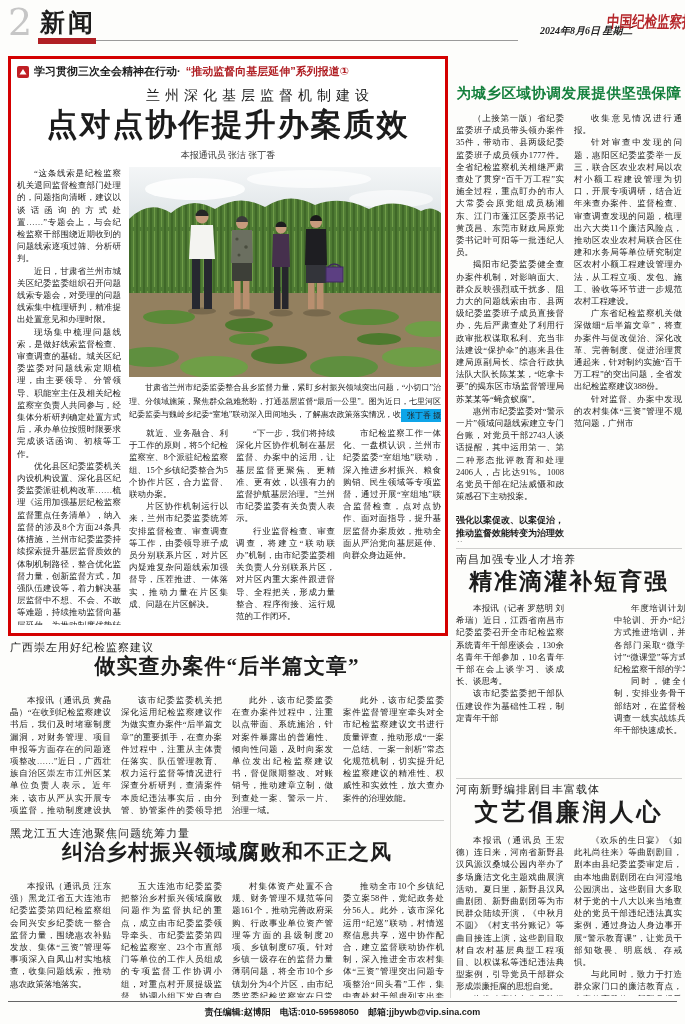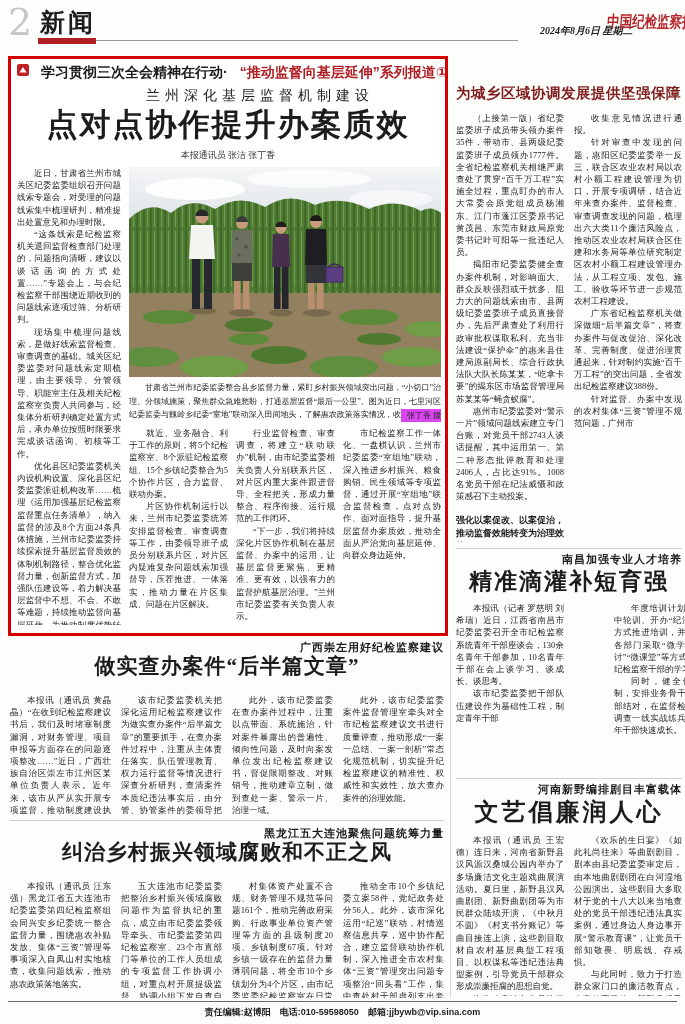--- a/index.html
+++ b/index.html
@@ -8,48 +8,48 @@
   
   .page-num{position:absolute;left:8px;top:0px;font-size:38px;color:#c6c6c6;font-family:"DejaVu Serif",serif;}
   .section-title{position:absolute;left:40px;top:6px;font-size:25px;font-weight:bold;letter-spacing:3px;}
   .header-rule{position:absolute;left:38px;top:40px;width:480px;height:1px;background:#9a9a9a;}
   .header-redbar{position:absolute;left:38px;top:38px;width:58px;height:6px;background:#b01f24;}
   .date-text{position:absolute;left:540px;top:24px;font-size:10px;font-weight:bold;color:#222;font-style:italic;}
   .masthead{position:absolute;left:608px;top:12px;font-size:16px;font-weight:bold;color:#b5262a;
             transform:scaleX(.78) skewX(-6deg);transform-origin:left top;white-space:nowrap;}
   
   .main-box{position:absolute;left:8px;top:56px;width:434px;height:574px;border:3px solid #d40000;background:#fff;}
-  .series-row{position:absolute;left:6px;top:5px;display:flex;align-items:flex-start;gap:12px;
-              font-family:"Liberation Sans","DejaVu Sans",sans-serif;font-size:14px;font-weight:bold;white-space:nowrap;}
+  .series-row{position:absolute;left:6px;top:5px;display:flex;align-items:center;gap:5px;
+              font-family:"Liberation Sans","DejaVu Sans",sans-serif;font-size:11px;font-weight:bold;white-space:nowrap;}
   .series-red{color:#b01f24;}
   .series-icon{width:12px;height:12px;flex:0 0 12px;}
   .m-kicker{position:absolute;left:0;top:28px;width:100%;text-align:center;font-size:14px;letter-spacing:5px;margin-left:32px;}
   .m-headline{position:absolute;left:0;top:45px;width:100%;text-align:center;font-size:31px;font-weight:bold;letter-spacing:2px;}
   .m-byline{position:absolute;left:0;top:90px;width:100%;text-align:center;font-size:9px;color:#333;}
   .col{position:absolute;font-size:8.5px;line-height:12.2px;text-align:justify;overflow:hidden;}
   .para{margin:0;text-indent:2em;}
   .m-col1{left:6px;top:108px;width:104px;height:458px;}
   .m-photo{position:absolute;left:118px;top:108px;width:312px;height:210px;background:#cfd6d9;}
   .m-photo svg{display:block;}
   .m-caption{position:absolute;left:118px;top:322px;width:312px;height:42px;font-size:8px;line-height:13.5px;
              text-align:justify;overflow:hidden;color:#222;}
   .m-caption .cap{margin:0;text-indent:2em;}
-  .photo-credit{position:absolute;right:0;bottom:1px;background:#d946ef;padding-left:6px;font-size:8px;}
+  .photo-credit{position:absolute;right:0;bottom:1px;background:#0ea5e9;padding-left:6px;font-size:8px;}
   .m-col2{left:118px;top:368px;width:99px;height:198px;}
   .m-col3{left:225px;top:368px;width:99px;height:198px;}
   .m-col4{left:332px;top:368px;width:98px;height:198px;}
   
-  .rt-title{position:absolute;left:456px;top:84px;width:226px;font-size:14.5px;
-            font-weight:bold;color:#7f1d1d;letter-spacing:.5px;white-space:nowrap;}
+  .rt-title{position:absolute;left:456px;top:84px;width:226px;text-align:center;font-size:14.5px;
+            font-weight:bold;color:#15803d;letter-spacing:.5px;white-space:nowrap;}
   .rt-col1{left:456px;top:112px;width:108px;height:430px;}
   .rt-col2{left:574px;top:112px;width:108px;height:430px;}
   .subhead{margin:11px 0;text-indent:0;font-weight:bold;font-size:9px;line-height:13px;
            font-family:"Liberation Sans","DejaVu Sans",sans-serif;}
   .hrule{position:absolute;height:1px;background:#cfcfcd;}
-  .kick{position:absolute;text-align:right;font-size:11px;letter-spacing:1px;font-weight:bold;}
+  .kick{position:absolute;text-align:left;font-size:11px;letter-spacing:1px;}
   .rm-title{position:absolute;left:456px;top:566px;width:226px;text-align:center;font-size:23px;font-weight:bold;letter-spacing:2px;}
   .rm-col1{left:456px;top:602px;width:108px;height:170px;}
   .rm-col2{left:574px;top:602px;width:108px;height:170px;margin-left:40px;}
   .rb-title{position:absolute;left:456px;top:796px;width:226px;text-align:center;font-size:24px;font-weight:bold;letter-spacing:3px;}
   .rb-col1{left:456px;top:834px;width:108px;height:162px;}
   .rb-col2{left:574px;top:834px;width:108px;height:162px;}
   .vrule{position:absolute;left:450px;top:640px;width:1px;height:358px;background:#d8d8d5;}
   
   .m1-kicker{left:10px;top:640px;width:434px;}
   .m1-title{position:absolute;left:10px;top:652px;width:434px;text-align:center;font-size:21px;font-weight:bold;letter-spacing:1px;}
@@ -82,22 +82,22 @@
         <path d="M2.5 8.5 L6 3 L9.5 8.5 Z" fill="#ffffff"></path>
       </svg>
       <span>学习贯彻三次全会精神在行动·</span>
         <span class="series-red">“推动监督向基层延伸”系列报道①</span>
     </div>
     <div class="m-kicker">兰州深化基层监督机制建设</div>
     <div class="m-headline">点对点协作提升办案质效</div>
     <div class="m-byline">本报通讯员 张洁 张丁香</div>
 
     <div class="col m-col1">
+        <p class="para">“这条线索是纪检监察机关退回监督检查部门处理的，问题指向清晰，建议以谈话函询的方式处置……”专题会上，与会纪检监察干部围绕近期收到的问题线索逐项过筛、分析研判。</p>
         <p class="para">近日，甘肃省兰州市城关区纪委监委组织召开问题线索专题会，对受理的问题线索集中梳理研判，精准提出处置意见和办理时限。</p>
-        <p class="para">“这条线索是纪检监察机关退回监督检查部门处理的，问题指向清晰，建议以谈话函询的方式处置……”专题会上，与会纪检监察干部围绕近期收到的问题线索逐项过筛、分析研判。</p>
         <p class="para">现场集中梳理问题线索，是做好线索监督检查、审查调查的基础。城关区纪委监委对问题线索定期梳理，由主要领导、分管领导、职能室主任及相关纪检监察室负责人共同参与，经集体分析研判确定处置方式后，承办单位按照时限要求完成谈话函询、初核等工作。</p>
         <p class="para">优化县区纪委监委机关内设机构设置、深化县区纪委监委派驻机构改革……梳理《运用加强基层纪检监察监督重点任务清单》，纳入监督的涉及8个方面24条具体措施，兰州市纪委监委持续探索提升基层监督质效的体制机制路径，整合优化监督力量，创新监督方式，加强队伍建设等，着力解决基层监督中不想、不会、不敢等难题，持续推动监督向基层延伸，为推动制度优势转化为治理效能，市纪委监委探索推进“片区协作”机制。</p>
       </div>
 
     <div class="m-photo">
       <svg width="312" height="210" viewBox="0 0 312 210">
         <defs>
           <linearGradient id="sky" x1="0" y1="0" x2="0" y2="1">
             <stop offset="0" stop-color="#f4f6f7"></stop>
               <stop offset="1" stop-color="#c3ced4"></stop>
@@ -175,22 +175,22 @@
     <div class="m-caption">
       <p class="cap">甘肃省兰州市纪委监委整合县乡监督力量，紧盯乡村振兴领域突出问题，“小切口”治理、分领域施策，聚焦群众急难愁盼，打通基层监督“最后一公里”。图为近日，七里河区纪委监委与魏岭乡纪委“室地”联动深入田间地头，了解惠农政策落实情况，收集群众意见建议。</p>
       <span class="photo-credit">张丁香 摄</span>
     </div>
 
     <div class="col m-col2">
         <p class="para">就近、业务融合、利于工作的原则，将5个纪检监察室、8个派驻纪检监察组、15个乡镇纪委整合为5个协作片区，合力监督、联动办案。</p>
         <p class="para">片区协作机制运行以来，兰州市纪委监委统筹安排监督检查、审查调查等工作，由委领导班子成员分别联系片区，对片区内疑难复杂问题线索加强督导，压茬推进、一体落实，推动力量在片区集成、问题在片区解决。</p>
       </div>
     <div class="col m-col3">
+        <p class="para">“下一步，我们将持续深化片区协作机制在基层监督、办案中的运用，让基层监督更聚焦、更精准、更有效，以强有力的监督护航基层治理。”兰州市纪委监委有关负责人表示。</p>
         <p class="para">行业监督检查、审查调查，将建立“联动联办”机制，由市纪委监委相关负责人分别联系片区，对片区内重大案件跟进督导、全程把关，形成力量整合、程序衔接、运行规范的工作闭环。</p>
-        <p class="para">“下一步，我们将持续深化片区协作机制在基层监督、办案中的运用，让基层监督更聚焦、更精准、更有效，以强有力的监督护航基层治理。”兰州市纪委监委有关负责人表示。</p>
       </div>
     <div class="col m-col4">
         <p class="para">市纪检监察工作一体化、一盘棋认识，兰州市纪委监委“室组地”联动，深入推进乡村振兴、粮食购销、民生领域等专项监督，通过开展“室组地”联合监督检查，点对点协作、面对面指导，提升基层监督办案质效，推动全面从严治党向基层延伸、向群众身边延伸。</p>
       </div>
   </div>
 
   <div class="rt-title">为城乡区域协调发展提供坚强保障</div>
   <div class="col rt-col1">
     <div>
         <p class="para">（上接第一版）省纪委监委班子成员带头领办案件35件，带动市、县两级纪委监委班子成员领办1777件。全省纪检监察机关相继严肃查处了贯穿“百千万工程”实施全过程，重点盯办的市人大常委会原党组成员杨湘东、江门市蓬江区委原书记黄茂昌、东莞市财政局原党委书记叶可阳等一批违纪人员。</p>

